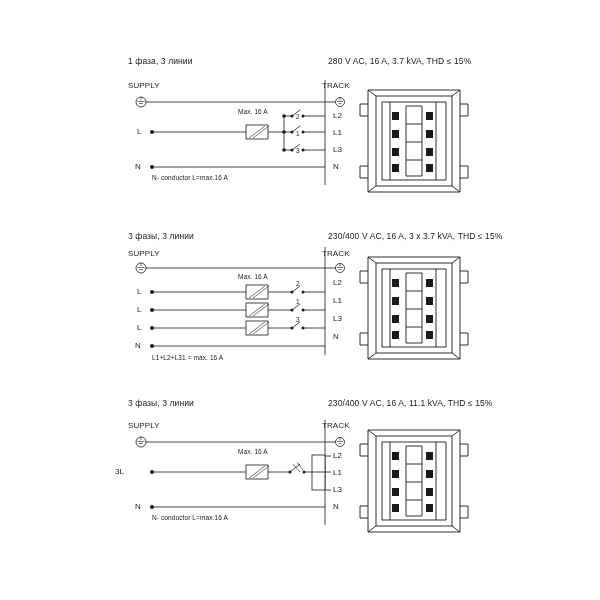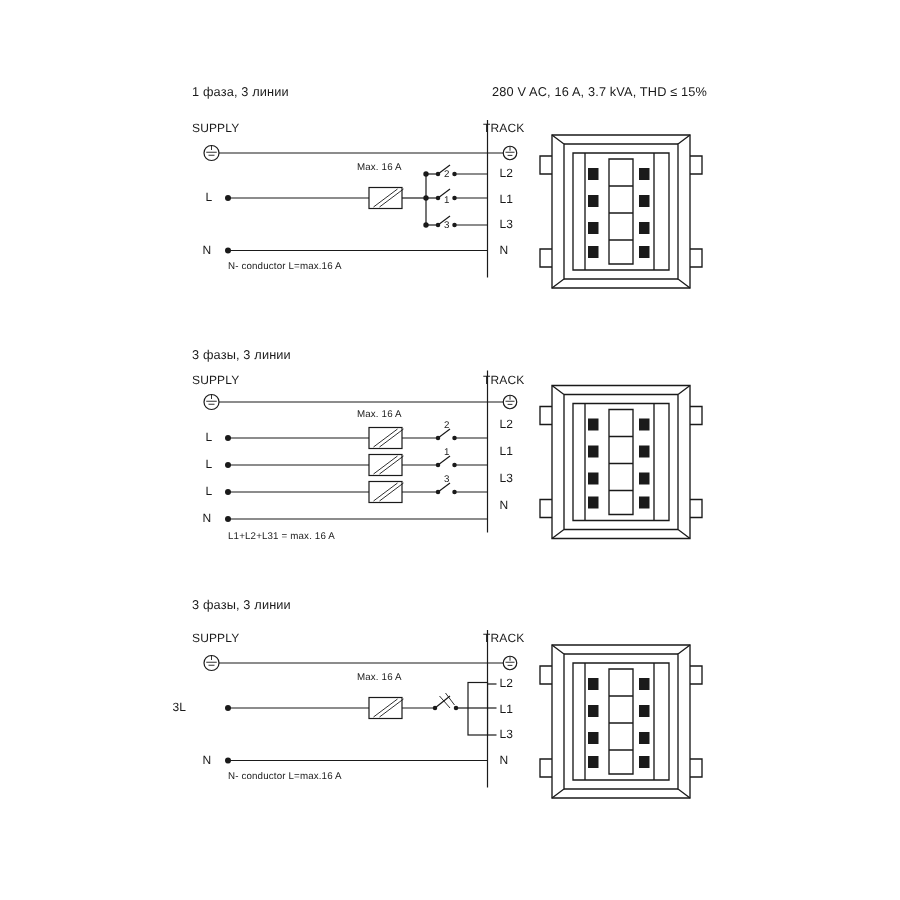--- a/index.html
+++ b/index.html
@@ -127,20 +127,21 @@
         <path class="rail" d="M0 14 H-8 V26 H0"></path>
         <path class="rail" d="M0 76 H-8 V88 H0"></path>
         <path class="rail" d="M92 14 H100 V26 H92"></path>
         <path class="rail" d="M92 76 H100 V88 H92"></path>
       </g>
     </svg>
   </div>
 
   <div class="block b2">
     <div class="t t-head" style="left:128px;top:16px">3 фазы, 3 линии</div>
+    <div class="t t-head" style="left:328px;top:16px">230/400 V AC, 16 A, 3 x 3.7 kVA, THD ≤ 15%</div>
     <div class="t t-lbl" style="left:128px;top:34px">SUPPLY</div>
     <div class="t t-lbl" style="left:322px;top:34px">TRACK</div>
     <div class="t t-small" style="left:238px;top:58px">Max. 16 A</div>
 
     <div class="t t-lbl" style="left:137px;top:72px">L</div>
     <div class="t t-lbl" style="left:137px;top:90px">L</div>
     <div class="t t-lbl" style="left:137px;top:108px">L</div>
     <div class="t t-lbl" style="left:135px;top:126px">N</div>
     <div class="t t-small" style="left:152px;top:139px">L1+L2+L31 = max. 16 A</div>
 
@@ -220,20 +221,21 @@
         <path class="rail" d="M0 14 H-8 V26 H0"></path>
         <path class="rail" d="M0 76 H-8 V88 H0"></path>
         <path class="rail" d="M92 14 H100 V26 H92"></path>
         <path class="rail" d="M92 76 H100 V88 H92"></path>
       </g>
     </svg>
   </div>
 
   <div class="block b3">
     <div class="t t-head" style="left:128px;top:18px">3 фазы, 3 линии</div>
+    <div class="t t-head" style="left:328px;top:18px">230/400 V AC, 16 A, 11.1 kVA, THD ≤ 15%</div>
     <div class="t t-lbl" style="left:128px;top:41px">SUPPLY</div>
     <div class="t t-lbl" style="left:322px;top:41px">TRACK</div>
     <div class="t t-small" style="left:238px;top:68px">Max. 16 A</div>
 
     <div class="t t-lbl" style="left:115px;top:87px">3L</div>
     <div class="t t-lbl" style="left:135px;top:122px">N</div>
     <div class="t t-small" style="left:152px;top:134px">N- conductor  L=max.16 A</div>
 
     <div class="t t-lbl" style="left:333px;top:71px">L2</div>
     <div class="t t-lbl" style="left:333px;top:88px">L1</div>

